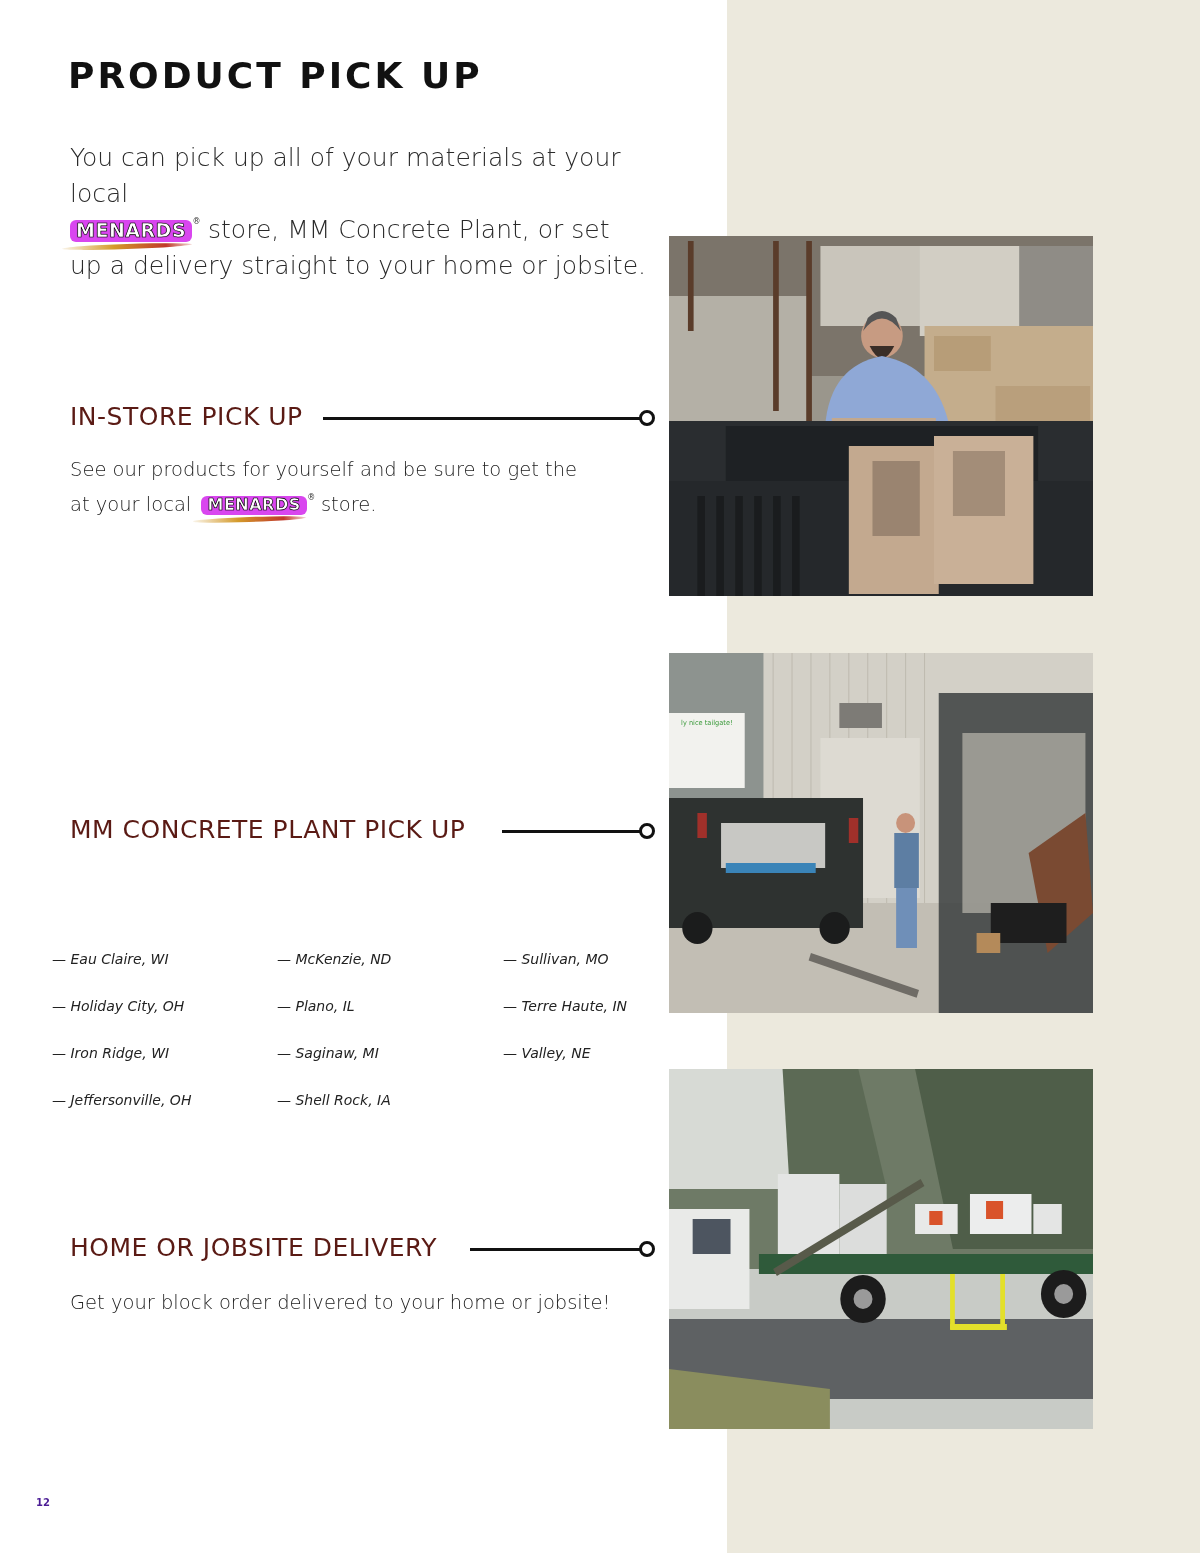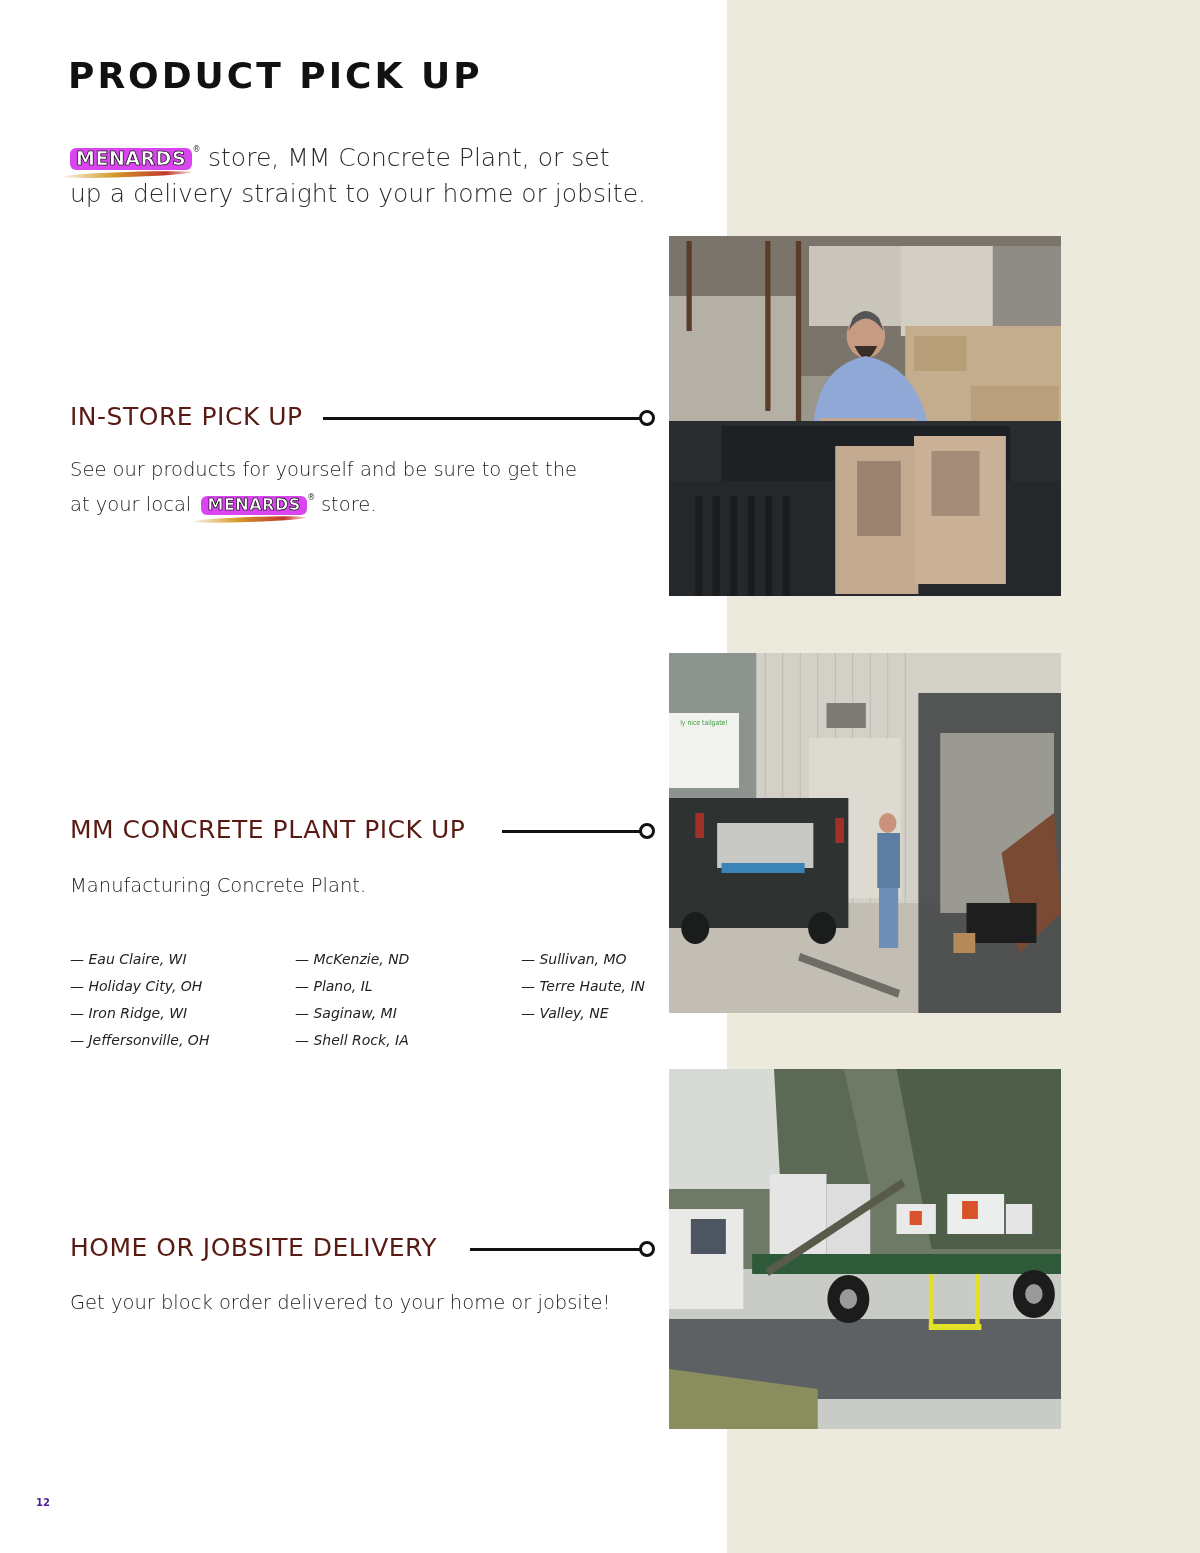--- a/index.html
+++ b/index.html
@@ -53,42 +53,43 @@
     border-radius: 50%; background: #fff;
   }
 
   .body {
     position: absolute; left: 70px; width: 590px;
     font-family: "DejaVu Sans", sans-serif; font-weight: 300;
     font-size: 19.5px; line-height: 35px; color: #222;
   }
 
   .locations {
-    position: absolute; left: 70px; top: 948px; width: 600px;
-    display: grid; grid-template-columns: 225px 226px 150px; row-gap: 5px;
+    position: absolute; left: 52px; top: 948px; width: 600px;
+    display: grid; grid-template-columns: 225px 226px 150px; row-gap: 25px;
     font-family: "DejaVu Sans", sans-serif; font-style: italic; font-size: 14px; color: #222;
     line-height: 22px;
   }
 
-  .photo { position: absolute; left: 669px; width: 392px; height: 360px; overflow: hidden; }
+  .photo { position: absolute; left: 669px; width: 424px; height: 360px; overflow: hidden; }
   .photo svg { display: block; width: 100%; height: 100%; }
 
   .page-number {
     position: absolute; left: 36px; top: 1497px;
     font-family: "DejaVu Sans", sans-serif; font-weight: bold; font-size: 10px; color: #4c1d95;
   }
 </style>
 </head>
 <body>
 
 <div class="beige-panel"></div>
 
 <h1 class="page-title">PRODUCT PICK UP</h1>
 
 <div class="intro">
+  <div>You can pick up all of your materials at your local</div>
   <div>
     <span class="menards-logo"><span>MENARDS</span><span class="reg">®</span><span class="swoosh"></span></span>
     <span>store, MM Concrete Plant, or set</span>
   </div>
   <div>up a delivery straight to your home or jobsite.</div>
 </div>
 
 <div class="section-head" style="top:404px;">
   <span class="h">IN-STORE PICK UP</span>
 </div>
@@ -143,21 +144,20 @@
   </svg>
 </div>
 
 <div class="section-head" style="top:817px;">
   <span class="h">MM CONCRETE PLANT PICK UP</span>
 </div>
 <div class="connector" style="left:502px; top:830px; width:139px;"></div>
 <div class="connector-dot" style="left:639px; top:823px;"></div>
 
 <div class="body" style="top:868px;">
-  <div>Manufacturing Concrete Plant.</div>
 </div>
 
 <div class="locations">
   <div>— Eau Claire, WI</div>
   <div>— McKenzie, ND</div>
   <div>— Sullivan, MO</div>
   <div>— Holiday City, OH</div>
   <div>— Plano, IL</div>
   <div>— Terre Haute, IN</div>
   <div>— Iron Ridge, WI</div>

